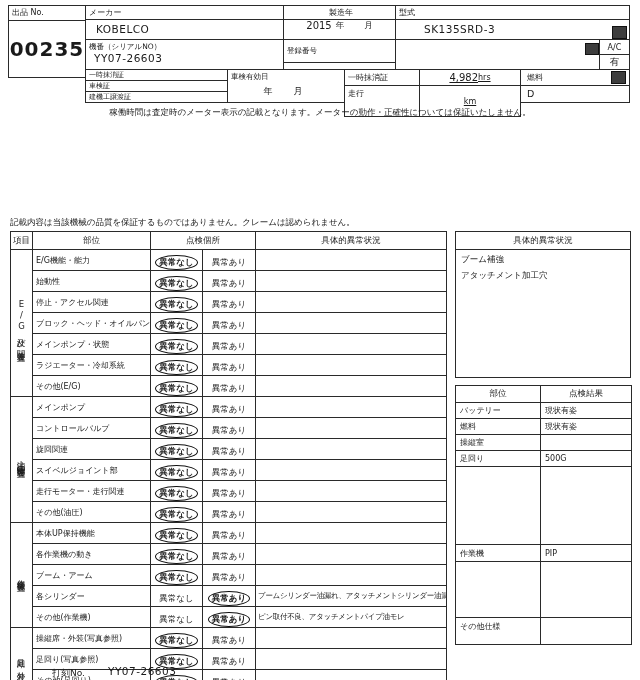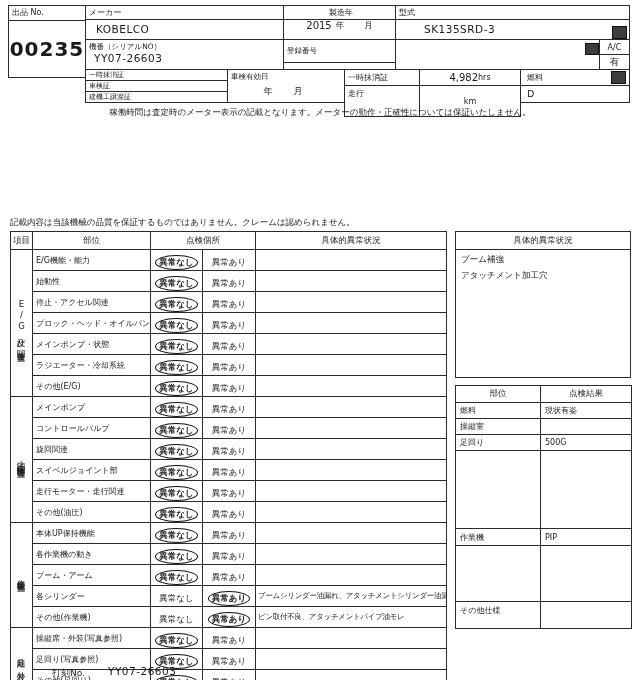--- a/index.html
+++ b/index.html
@@ -17,21 +17,21 @@
   #model-value{padding-left:28px;}
   #year-value{display:flex;align-items:flex-start;justify-content:center;font-size:10px;}
   #year-value .u{font-size:8.5px;margin-left:4px;}
   #year-value .gap{margin-left:20px;}
   .stamp{position:absolute;background:#3d3d3d;border:1px solid #111;}
   .doc-row{font-size:7px;line-height:10px;padding-left:3px;border-bottom:1px solid #2a2a2a;height:11px;white-space:nowrap;overflow:hidden;}
   .doc-row:last-child{border-bottom:none;height:12px;}
   #shaken-box .shaken-val{text-align:center;font-size:9px;margin-top:3px;letter-spacing:6px;}
   .split-row{display:flex;}
   .split-row .hlabel{width:75px;border-right:1px solid #2a2a2a;font-size:8px;padding:2px 0 0 3px;}
-  .split-row .hvalue{flex:1;display:flex;align-items:center;justify-content:center;font-size:10px;}
+  .split-row .hvalue{flex:1;display:flex;align-items:center;justify-content:center;font-size:10px;text-decoration:underline;}
   .split-row .hvalue .u{font-size:8px;}
   .note{font-size:8.5px;white-space:nowrap;}
   
   table.insp{position:absolute;left:10px;top:231px;width:436px;border-collapse:collapse;table-layout:fixed;}
   .insp th,.insp td{border:1px solid #2a2a2a;padding:0;font-weight:normal;}
   .insp thead tr{height:18px;}
   .insp thead th{font-size:8.5px;}
   .insp tbody tr{height:19.5px;}
   .insp td.part{font-size:8px;padding-left:3px;white-space:nowrap;overflow:hidden;margin-top:39px;}
   .insp td.opt-cell{text-align:center;}
@@ -284,20 +284,24 @@
       <col style="width:91px">
     </colgroup>
   <thead>
     <tr>
       <th>部位</th>
       <th>点検結果</th>
     </tr>
   </thead>
   <tbody id="result-body">
       <tr style="height: 16px;">
+        <td>バッテリー</td>
+        <td>現状有姿</td>
+      </tr>
+      <tr style="height: 16px;">
         <td>燃料</td>
         <td>現状有姿</td>
       </tr>
       <tr style="height: 16px;">
         <td>操縦室</td>
         <td></td>
       </tr>
       <tr style="height: 16px;">
         <td>足回り</td>
         <td>500G</td>

